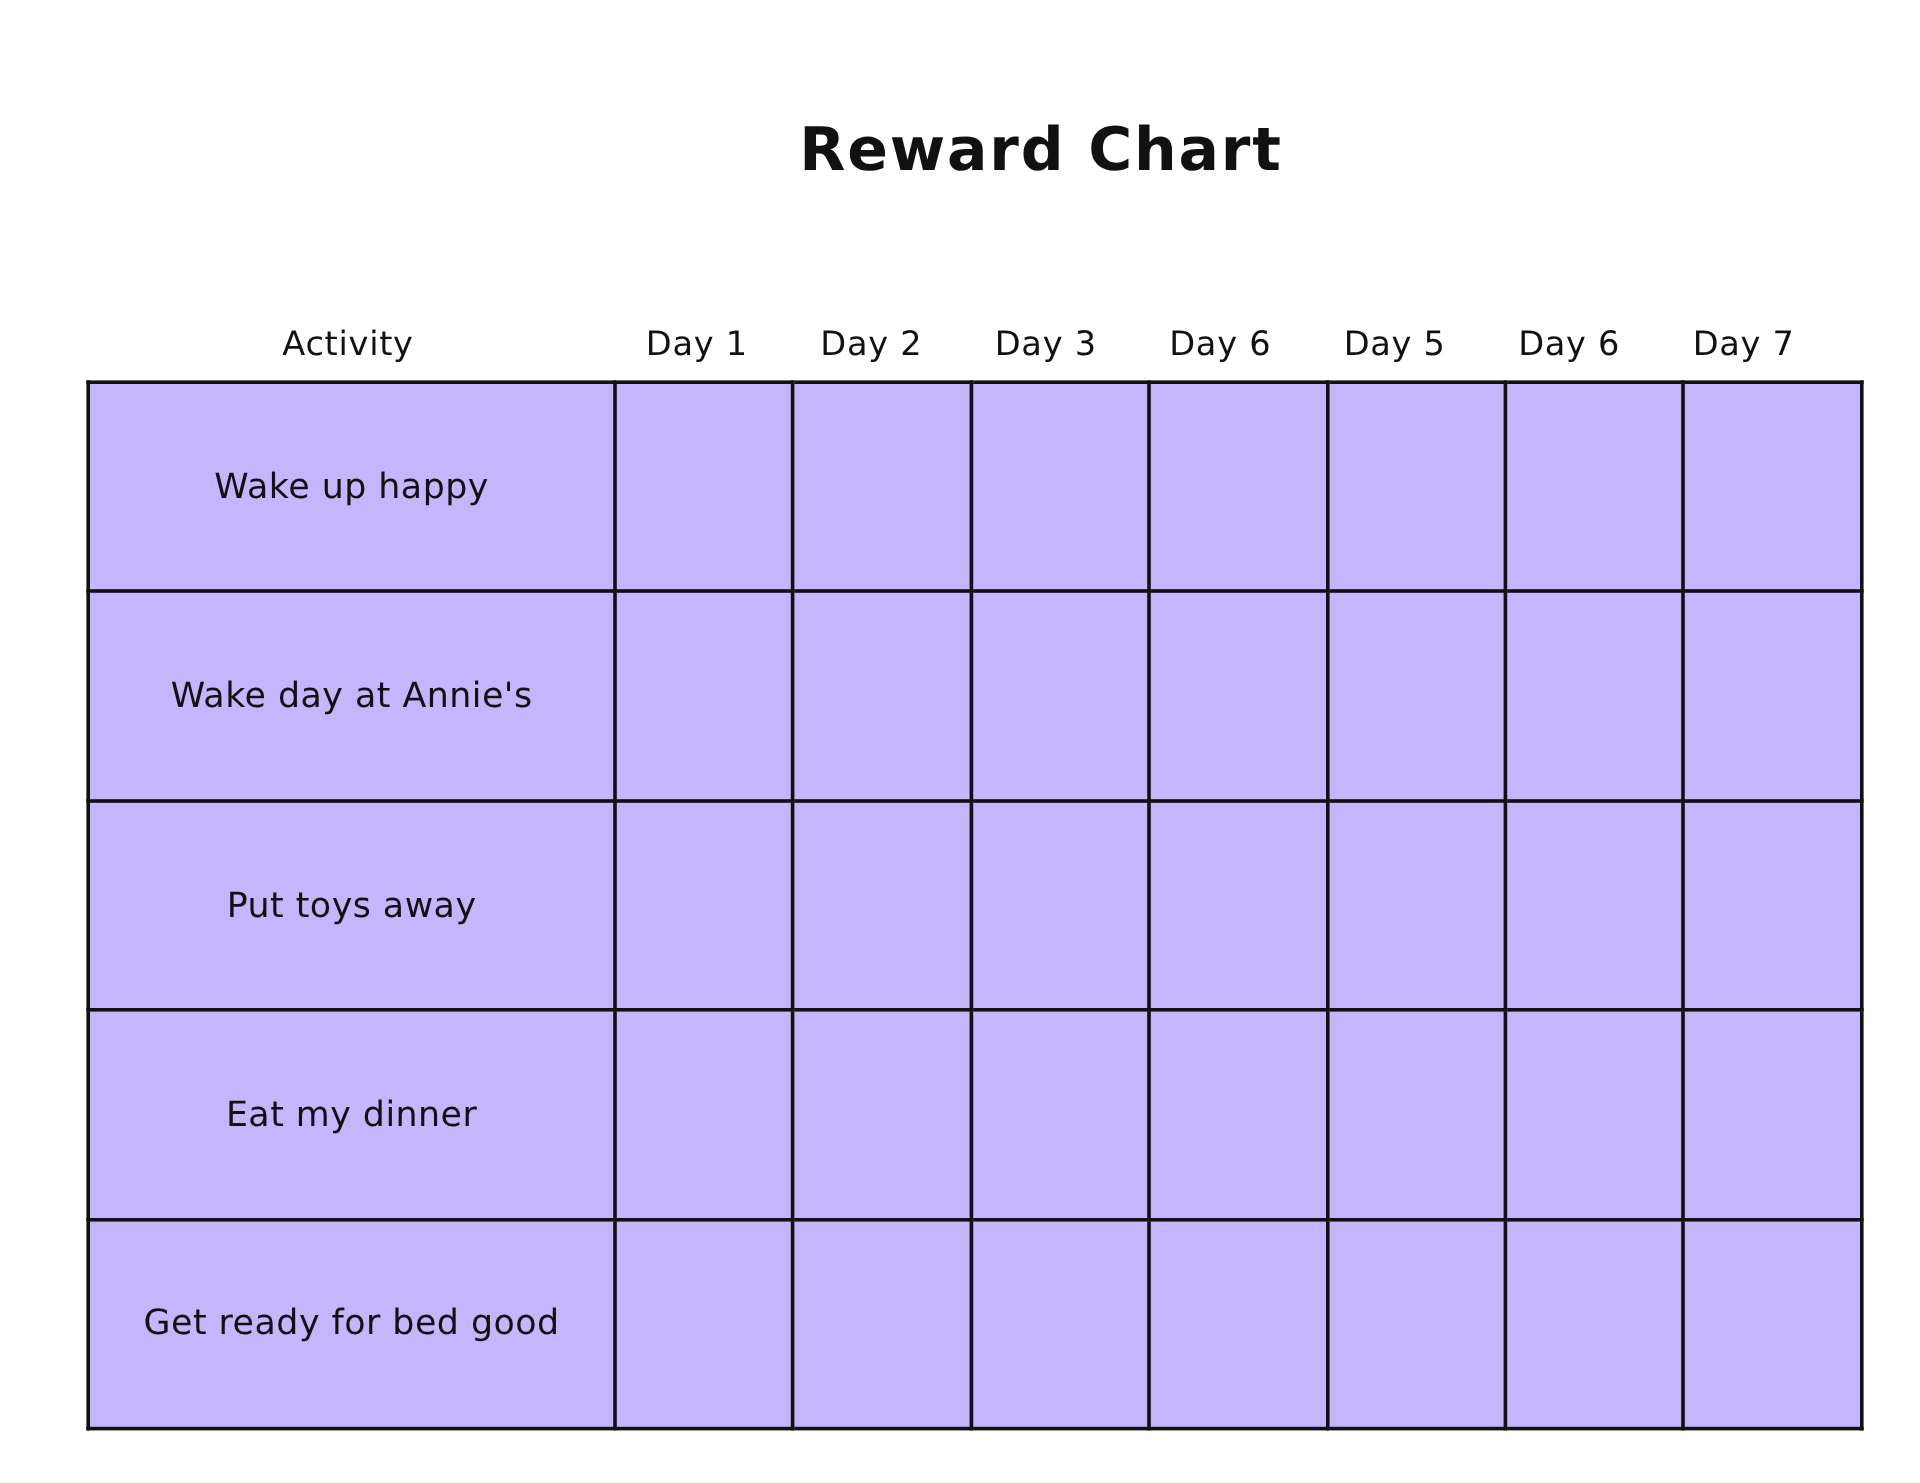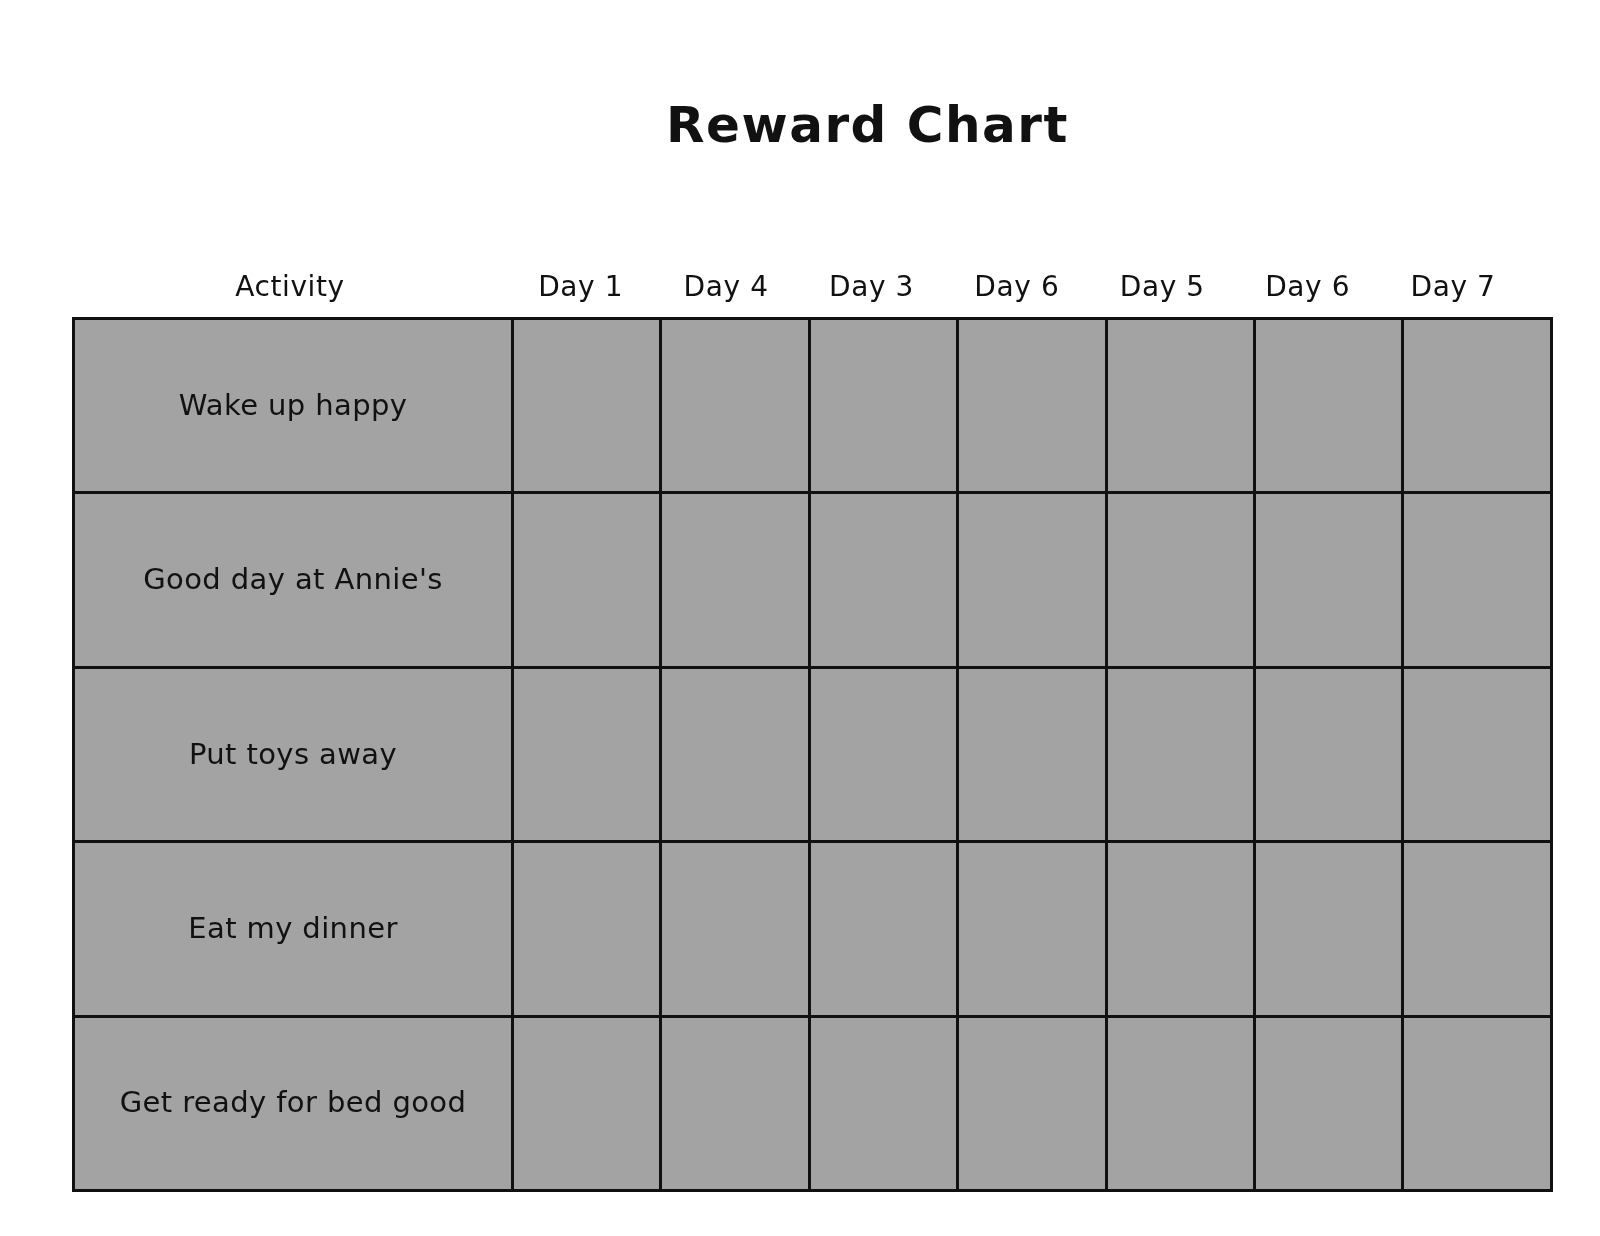--- a/index.html
+++ b/index.html
@@ -100,21 +100,21 @@
     width: 1454px;
     height: 875px;
     border-collapse: collapse;
     table-layout: fixed;
   }
 
   #reward-table td {
     border: 3px solid #111111;
     padding: 0;
     height: 145px;
-    background: #a3a3a3;
+    background: #c4b5fd;
   }
 
   td.activity-cell {
     width: 436px;
     text-align: center;
     vertical-align: middle;
   }
 
   td.day-cell {
     width: 145.4px;
@@ -134,21 +134,21 @@
 <body>
 
 <div id="page">
 
   <div id="chart-title">Reward Chart</div>
 
 
   <div id="column-headers">
     <div class="col-header activity">Activity</div>
     <div class="col-header day">Day 1</div>
-    <div class="col-header day">Day 4</div>
+    <div class="col-header day">Day 2</div>
     <div class="col-header day">Day 3</div>
     <div class="col-header day">Day 6</div>
     <div class="col-header day">Day 5</div>
     <div class="col-header day">Day 6</div>
     <div class="col-header day">Day 7</div>
   </div>
 
   <table id="reward-table">
     <tbody>
       <tr>
@@ -158,21 +158,21 @@
         <td class="day-cell"></td>
         <td class="day-cell"></td>
         <td class="day-cell"></td>
         <td class="day-cell"></td>
         <td class="day-cell"></td>
         <td class="day-cell"></td>
         <td class="day-cell"></td>
       </tr>
       <tr>
         <td class="activity-cell">
-          <span class="activity-text">Good day at Annie's</span>
+          <span class="activity-text">Wake day at Annie's</span>
         </td>
         <td class="day-cell"></td>
         <td class="day-cell"></td>
         <td class="day-cell"></td>
         <td class="day-cell"></td>
         <td class="day-cell"></td>
         <td class="day-cell"></td>
         <td class="day-cell"></td>
       </tr>
       <tr>

